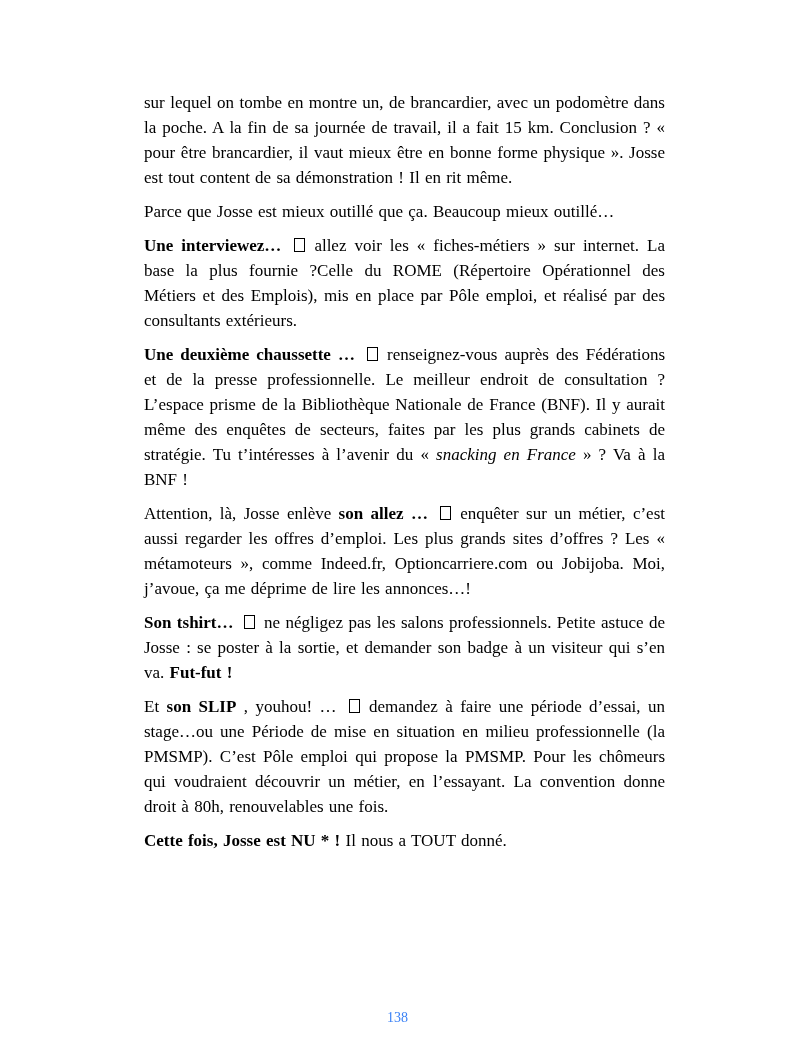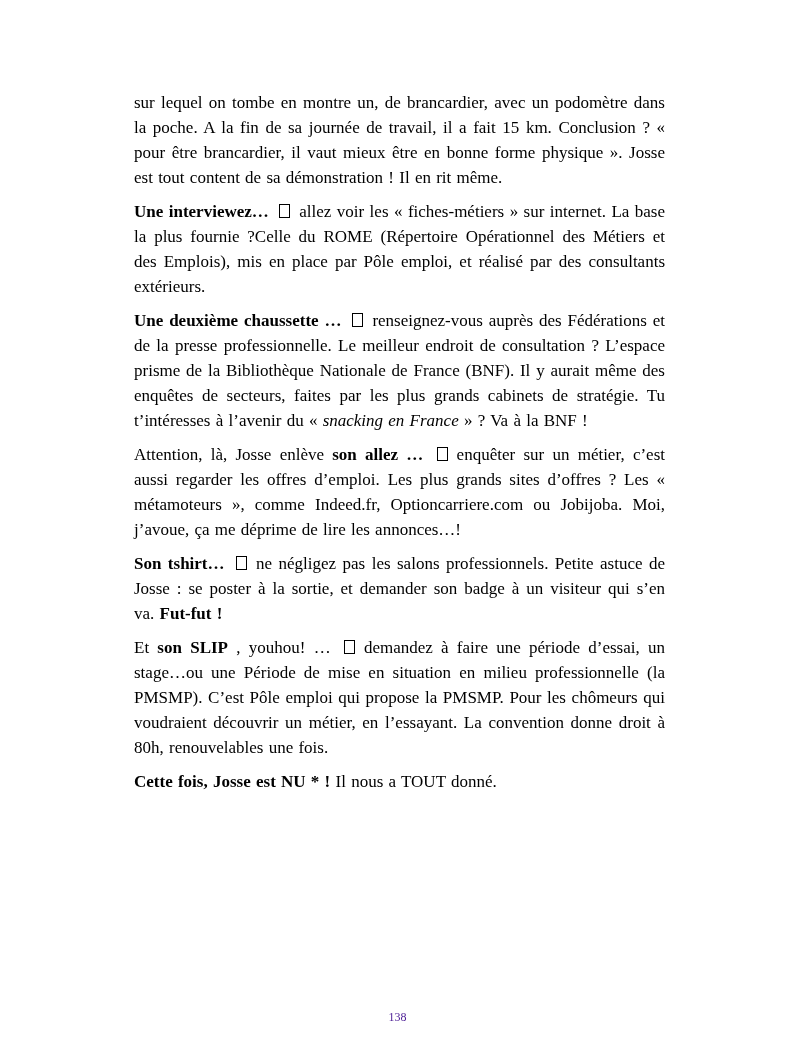--- a/index.html
+++ b/index.html
@@ -15,21 +15,21 @@
     font-family: "Liberation Serif", "DejaVu Serif", serif;
     overflow: hidden;
   }
   .doc-body {
     position: absolute;
     left: 131px;
     top: 90px;
     width: 534px;
   }
   .doc-body p {
-    margin: 0 0 9px 3px;
+    margin: 0 0 9px 13px;
     font-size: 17px;
     line-height: 25px;
     text-align: justify;
     word-spacing: 1px;
   }
   .r-b { font-weight: bold; }
   .r-i { font-style: italic; }
   .tofu {
     display: inline-block;
     width: 9px;
@@ -37,29 +37,30 @@
     border: 1px solid #000;
     margin: 0 9px 0 5px;
     vertical-align: -1px;
   }
   .page-number {
     position: absolute;
     left: 0;
     right: 0;
     top: 1010px;
     text-align: center;
-    font-size: 12px;
-    color: #4c1d95;
+    font-size: 14px;
+    color: #3b82f6;
   }
 </style>
 </head>
 <body>
 
 <div class="doc-body" id="doc-body">
     <p><span>sur lequel on tombe en montre un, de brancardier, avec un podomètre dans la poche. A la fin de sa journée de travail, il a fait 15 km. Conclusion ? « pour être brancardier, il vaut mieux être en bonne forme physique ». Josse est tout content de sa démonstration ! Il en rit même.</span></p>
+    <p><span>Parce que Josse est mieux outillé que ça. Beaucoup mieux outillé…</span></p>
     <p><span class="r-b">Une interviewez…</span><span> </span><span class="tofu"></span><span>allez voir les « fiches-métiers » sur internet. La base la plus fournie ?Celle du ROME (Répertoire Opérationnel des Métiers et des Emplois), mis en place par Pôle emploi, et réalisé par des consultants extérieurs.</span></p>
     <p><span class="r-b">Une deuxième chaussette …</span><span> </span><span class="tofu"></span><span>renseignez-vous auprès des Fédérations et de la presse professionnelle. Le meilleur endroit de consultation ? L’espace prisme de la Bibliothèque Nationale de France (BNF). Il y aurait même des enquêtes de secteurs, faites par les plus grands cabinets de stratégie. Tu t’intéresses à l’avenir du « </span><span class="r-i">snacking en France</span><span> » ? Va à la BNF !</span></p>
     <p><span>Attention, là, Josse enlève </span><span class="r-b">son allez …</span><span> </span><span class="tofu"></span><span>enquêter sur un métier, c’est aussi regarder les offres d’emploi. Les plus grands sites d’offres ? Les « métamoteurs », comme Indeed.fr, Optioncarriere.com ou Jobijoba. Moi, j’avoue, ça me déprime de lire les annonces…!</span></p>
     <p><span class="r-b">Son tshirt…</span><span> </span><span class="tofu"></span><span>ne négligez pas les salons professionnels. Petite astuce de Josse : se poster à la sortie, et demander son badge à un visiteur qui s’en va. </span><span class="r-b">Fut-fut !</span></p>
     <p><span>Et </span><span class="r-b">son SLIP</span><span> , youhou! … </span><span class="tofu"></span><span>demandez à faire une période d’essai, un stage…ou une Période de mise en situation en milieu professionnelle (la PMSMP). C’est Pôle emploi qui propose la PMSMP. Pour les chômeurs qui voudraient découvrir un métier, en l’essayant. La convention donne droit à 80h, renouvelables une fois.</span></p>
     <p><span class="r-b">Cette fois, Josse est NU * !</span><span> Il nous a TOUT donné.</span></p>
   </div>
 
 <div class="page-number">138</div>
 

